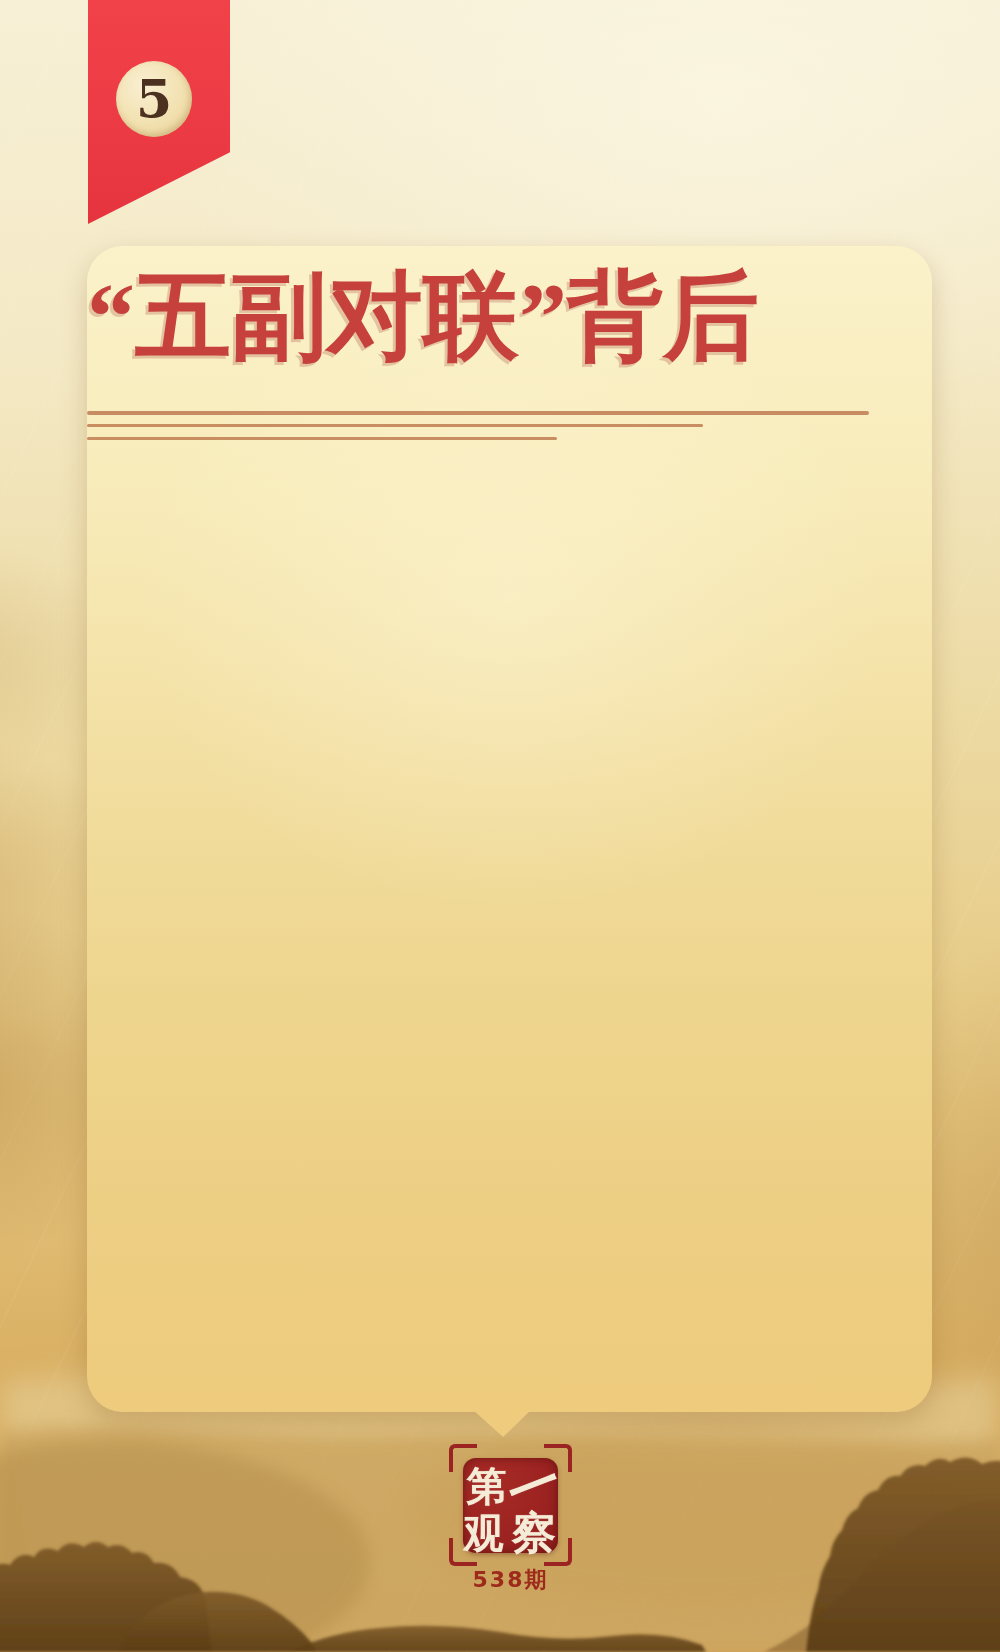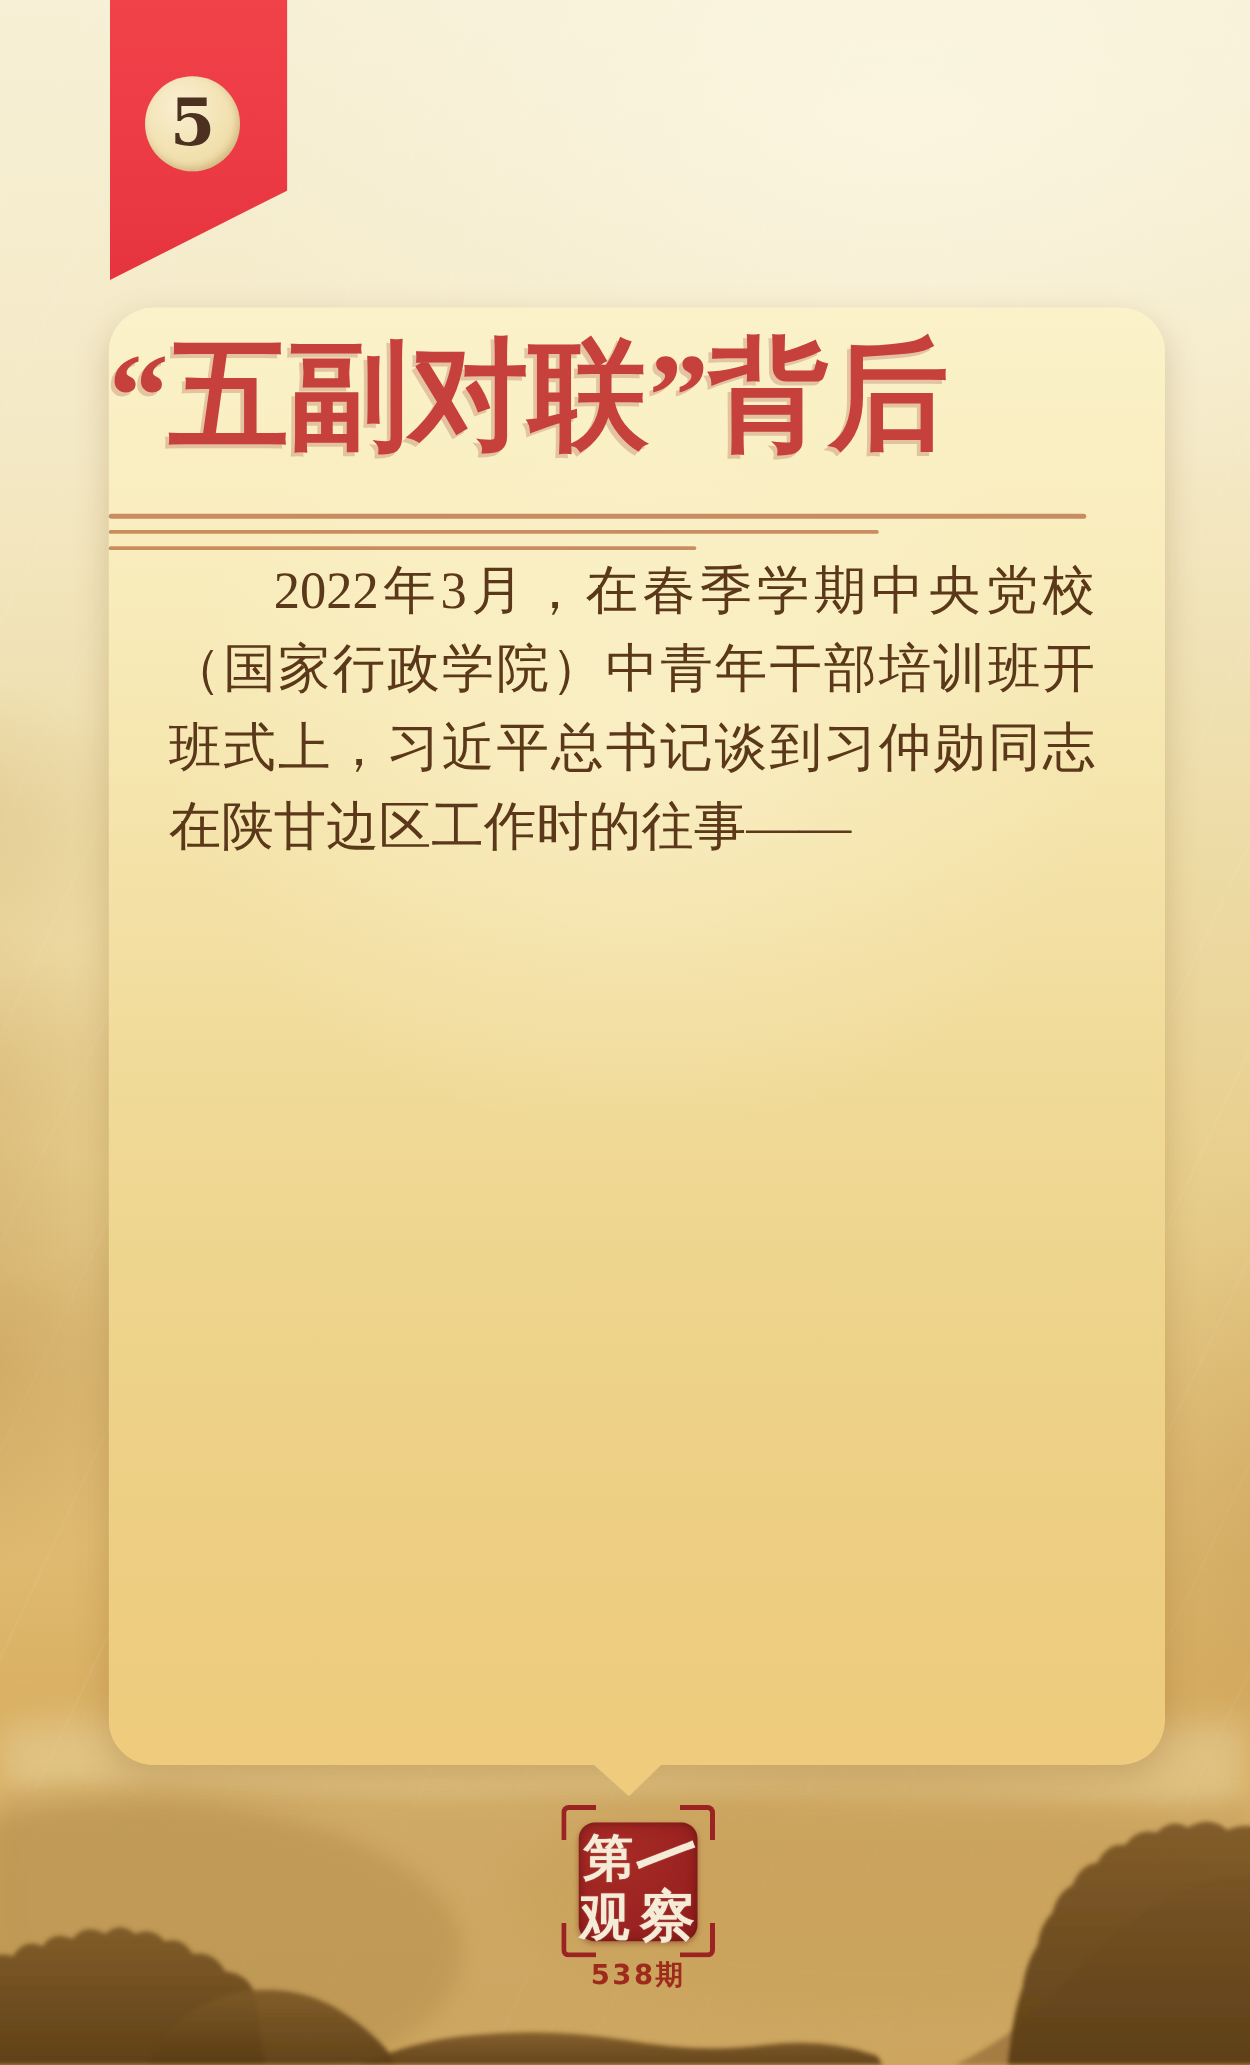--- a/index.html
+++ b/index.html
@@ -151,21 +151,20 @@
     </div>
   </div>
 
   <div class="card">
     <h1 class="card-title">“五副对联”背后</h1>
     <div class="rule rule1"></div>
     <div class="rule rule2"></div>
     <div class="rule rule3"></div>
 
     <div class="card-body">
-      <p>2022年3月，在春季学期中央党校（国家行政学院）中青年干部培训班开班式上，习近平总书记谈到习仲勋同志在陕甘边区工作时的往事——</p>
     </div>
 
     <div class="card-tail"></div>
   </div>
 
   <div class="seal-frame">
     <span class="tl"></span>
     <span class="tr"></span>
     <span class="bl"></span>
     <span class="br"></span>

